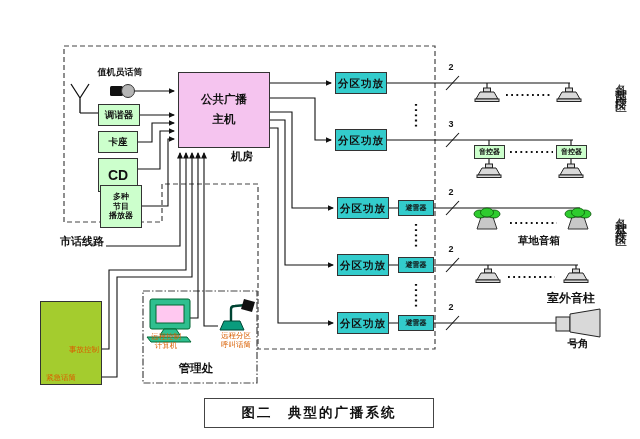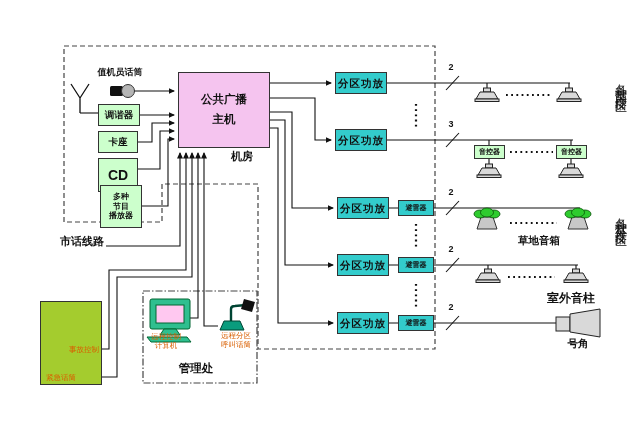--- a/index.html
+++ b/index.html
@@ -201,14 +201,15 @@
   <div class="num" style="left:444px;top:244px;width:14px;">2</div>
   <div class="num" style="left:444px;top:302px;width:14px;">2</div>
 
   <div class="lbl" style="left:508px;top:234px;width:62px;font-size:10.5px;">草地音箱</div>
   <div class="lbl" style="left:540px;top:291px;width:62px;font-size:12px;">室外音柱</div>
   <div class="lbl" style="left:560px;top:337px;width:36px;font-size:10.5px;">号角</div>
 
   <div class="vert" style="left:612px;top:74px;height:118px;">各种室内广播区</div>
   <div class="vert" style="left:612px;top:208px;height:118px;">各种室外广播区</div>
 
+  <div class="caption" style="left:204px;top:398px;width:228px;height:28px;">图二　典型的广播系统</div>
 
 </div>
 
 </body></html>

